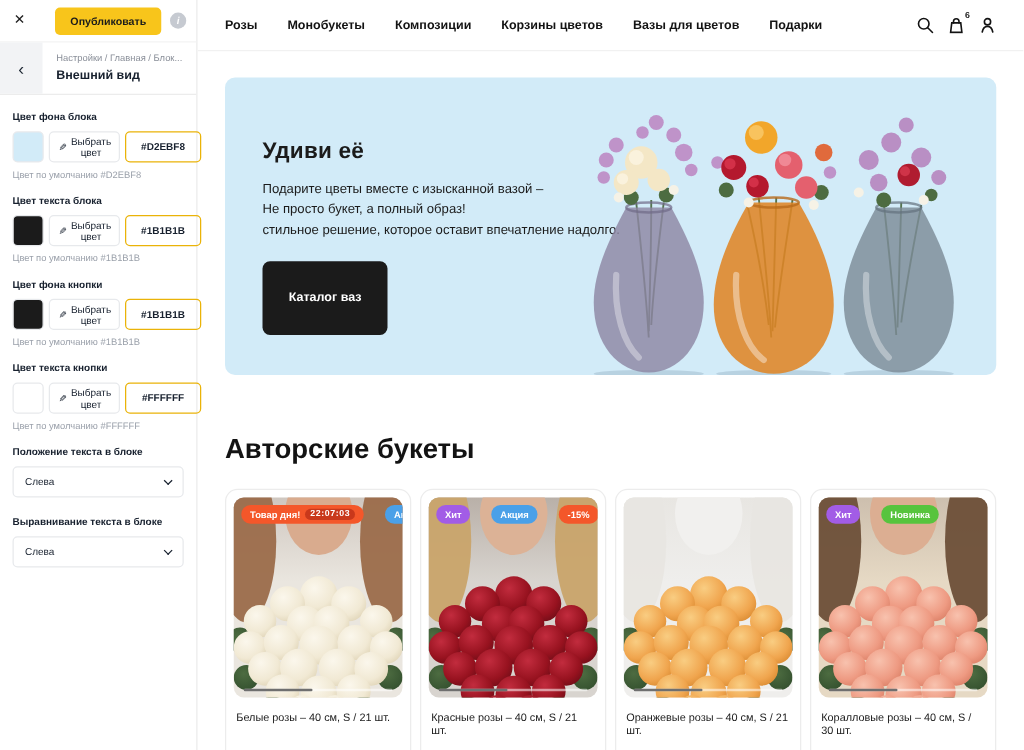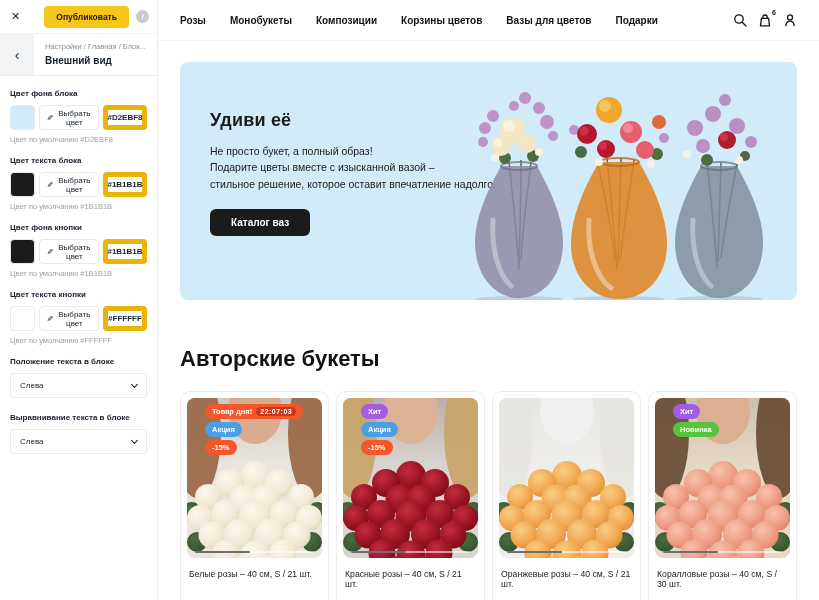--- a/index.html
+++ b/index.html
@@ -16,55 +16,55 @@
   .back-box{width:34px;background:#f2f3f5;display:flex;align-items:center;justify-content:center;font-size:14px;color:#1b2430;cursor:pointer;}
   .head-text{padding:8px 8px 9px 11px;}
   .breadcrumb{font-size:7.5px;color:#8a8f99;}
   .panel-title{font-size:10px;font-weight:700;color:#17202e;margin-top:4px;}
   .panel-body{padding:13px 10px;}
   .cs-label{font-size:8px;font-weight:700;color:#17202e;margin-bottom:7px;}
   .cs-row{display:flex;gap:4px;margin-bottom:5px;height:25px;}
   .swatch{width:25px;flex:none;border:1px solid #e7e9ec;border-radius:4px;}
   .pick-btn{flex:1;display:flex;align-items:center;justify-content:center;gap:4px;background:#fff;border:1px solid #e7e9ec;border-radius:4px;font-size:8px;color:#17202e;cursor:pointer;}
   .pencil{font-size:8px;transform:rotate(90deg);display:inline-block;}
-  .hex-input{width:44px;flex:none;border:5px solid #eab308;border-radius:4px;display:flex;align-items:center;justify-content:center;font-size:8px;font-weight:600;color:#17202e;}
+  .hex-input{width:61px;flex:none;border:1px solid #eab308;border-radius:4px;display:flex;align-items:center;justify-content:center;font-size:8px;font-weight:600;color:#17202e;}
   .cs-hint{font-size:7.5px;color:#9ba1ab;margin-bottom:12px;}
   .sel-wrap{margin-top:6px;}
   .select{height:25px;border:1px solid #e7e9ec;border-radius:4px;display:flex;align-items:center;justify-content:space-between;padding:0 9px;font-size:8px;color:#17202e;margin-bottom:15px;cursor:pointer;}
   .chev{width:5px;height:5px;border-right:1.4px solid #17202e;border-bottom:1.4px solid #17202e;transform:rotate(45deg);margin-top:-3px;}
 
   
   .main{margin-left:158px;height:600px;background:#fff;overflow:hidden;}
   .nav{height:41px;border-bottom:1px solid #f1f1f1;display:flex;align-items:center;padding:0 22px;gap:13px;}
   .nav-link{font-size:10px;font-weight:700;color:#131313;cursor:pointer;white-space:nowrap;}
   .nav-icons{margin-left:auto;display:flex;align-items:center;gap:10px;}
   .icon-btn{position:relative;width:15px;height:15px;cursor:pointer;display:flex;align-items:center;justify-content:center;}
   .icon-btn svg{width:14px;height:14px;stroke:#131313;fill:none;stroke-width:1.3;stroke-linecap:round;}
   .cart-sup{position:absolute;top:-4px;right:-4px;font-size:7px;font-weight:700;color:#131313;}
 
   .hero{margin:21px 22px 0;height:238px;border-radius:8px;position:relative;overflow:hidden;}
   .hero-inner{position:absolute;left:30px;top:48px;}
   .hero-title{font-size:18px;font-weight:700;letter-spacing:.2px;}
   .hero-text{margin-top:12px;font-size:10.5px;line-height:1.55;}
-  .hero-btn{margin-top:17px;display:inline-block;border:none;padding:8px 21px;border-radius:6px;font-size:10px;font-weight:700;cursor:pointer;}
+  .hero-btn{margin-top:17px;display:inline-block;border:none;padding:24px 21px;border-radius:6px;font-size:10px;font-weight:700;cursor:pointer;}
   .hero-art{position:absolute;right:18px;bottom:-2px;width:320px;height:232px;}
 
   .section-title{margin:46px 22px 20px;font-size:22px;font-weight:800;color:#131313;line-height:1.15;}
 
   .cards{margin:0 22px;display:grid;grid-template-columns:repeat(4,1fr);gap:7px;}
   .card{background:#fff;border:1px solid #ececec;border-radius:10px;padding:6px;height:230px;cursor:pointer;}
   .card-img{position:relative;height:160px;border-radius:8px;overflow:hidden;background:var(--top,#ddd);}
   .hair{position:absolute;top:-30px;width:48px;height:130px;border-radius:50%;background:var(--hair,#976);opacity:.95;}
   .hair.l{left:-14px;} .hair.r{right:-14px;}
   .skin{position:absolute;top:-20px;left:50%;transform:translateX(-50%);width:54px;height:66px;border-radius:50%;background:var(--skin,#d8ab91);}
   .bouquet{position:absolute;left:50%;bottom:-10px;transform:translateX(-50%);width:130px;height:118px;}
   .rose,.leaf{position:absolute;border-radius:50%;transform:translate(-50%,-50%);}
   .rose{background:radial-gradient(circle at 38% 32%, var(--rose-hi) 0%, var(--rose) 55%, var(--rose-sh) 100%);}
   .leaf{background:radial-gradient(circle at 40% 35%, #4d6c41, #2e4a2a);}
-  .badges{position:absolute;top:6px;left:6px;display:flex;flex-direction:column;gap:3px;align-items:flex-start;z-index:2;margin-left:12px;}
+  .badges{position:absolute;top:6px;left:6px;display:flex;flex-direction:row;gap:17px;align-items:flex-start;z-index:2;}
   .badge{display:flex;align-items:center;gap:4px;padding:3px 7px;border-radius:9px;color:#fff;font-size:7.5px;font-weight:700;white-space:nowrap;}
   .badge-timer{background:rgba(120,0,0,.35);border-radius:6px;padding:1px 4px;font-size:7px;letter-spacing:.5px;}
   .badge--orange{background:var(--badge-orange,#F4572A);}
   .badge--blue{background:var(--badge-blue,#4AA0E8);}
   .badge--purple{background:var(--badge-purple,#A25CE6);}
   .badge--green{background:var(--badge-green,#57C43D);}
   .carousel-track{position:absolute;left:8px;right:8px;bottom:5px;height:2px;background:rgba(255,255,255,.55);border-radius:2px;z-index:2;}
   .carousel-thumb{position:absolute;left:0;top:0;height:2px;width:46%;background:#6f6f6f;border-radius:2px;}
   .card-title{margin:11px 2px 0;font-size:8.7px;font-weight:500;color:#1b1b1b;}
 </style>
@@ -198,22 +198,22 @@
               <path d="M2.8,12.6 c0.6,-3.1 2.2,-4.5 4.2,-4.5 s3.6,1.4 4.2,4.5"></path>
             </svg>
         </span>
       </span>
     </div>
 
     <div class="hero" id="hero" style="background: rgb(210, 235, 248); color: rgb(27, 27, 27);">
       <div class="hero-inner">
         <div class="hero-title">Удиви её</div>
         <div class="hero-text" id="hero-lines">
+            <div>Подарите цветы вместе с изысканной вазой –</div>
             <div>Не просто букет, а полный образ!</div>
-            <div>Подарите цветы вместе с изысканной вазой –</div>
             <div>стильное решение, которое оставит впечатление надолго.</div>
           </div>
         <button class="hero-btn" id="hero-btn" style="background: rgb(27, 27, 27); color: rgb(255, 255, 255);">Каталог ваз</button>
       </div>
       <svg class="hero-art" viewBox="0 0 320 232">
         <g stroke="#47663c" stroke-width="1.5" fill="none" opacity="0.9">
           <path d="M50,92 C54,130 58,165 60,200"></path>
             <path d="M62,90 C62,130 61,160 60,195"></path>
             <path d="M72,92 C68,125 64,155 62,190"></path>
           <path d="M148,88 C152,130 156,165 158,200"></path>

